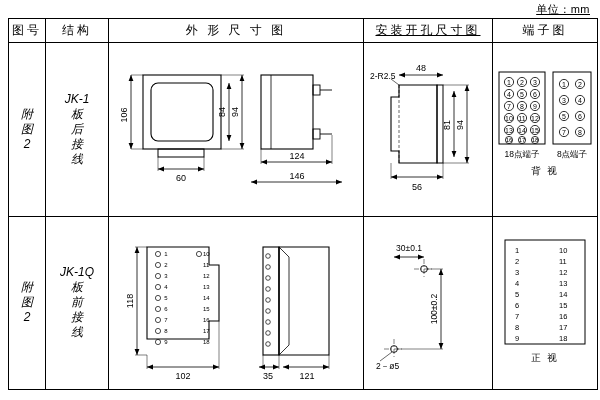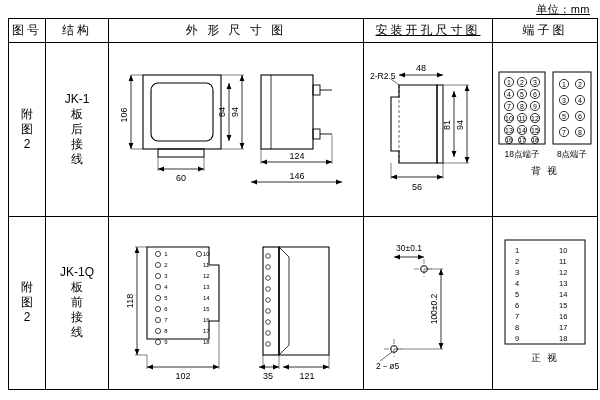--- a/index.html
+++ b/index.html
@@ -18,21 +18,21 @@
   table.main td,table.main th{
     border:1px solid #000;text-align:center;vertical-align:middle;font-weight:normal;
     font-size:12px;padding:0;
   }
   .hdr{height:22px;font-size:13px;letter-spacing:3px;}
   .col-no{width:36px;}
   .col-struct{width:62px;}
   .col-outline{width:254px;}
   .col-mount{width:128px;text-decoration:underline;}
   .col-term{width:104px;}
-  .cell-label{font-size:12px;line-height:15px;}
+  .cell-label{font-size:12px;line-height:15px;font-style:italic;}
   .vtxt{display:block;}
   .drawcell{position:relative;height:165px;}
   svg{display:block;}
   .svgwrap{position:relative;width:100%;height:100%;}
   .svgwrap svg{position:absolute;left:50%;top:50%;transform:translate(-50%,-50%);}
   text{font-family:"Liberation Sans","DejaVu Sans",sans-serif;}
 </style>
 </head>
 <body>
 

